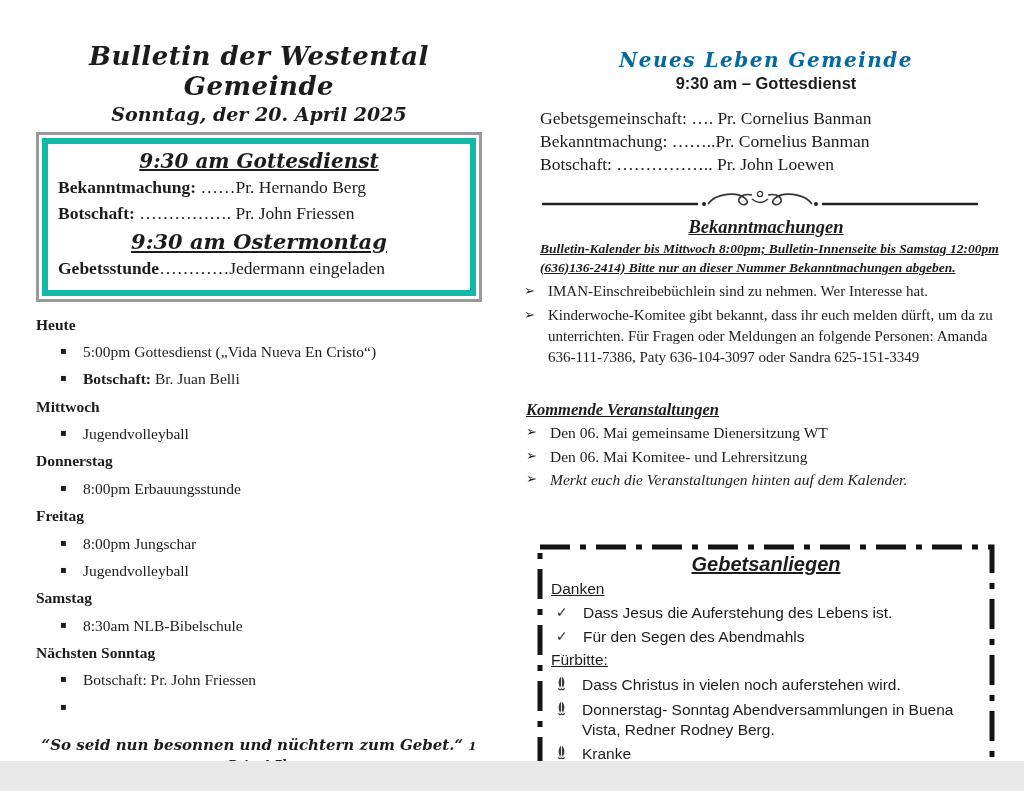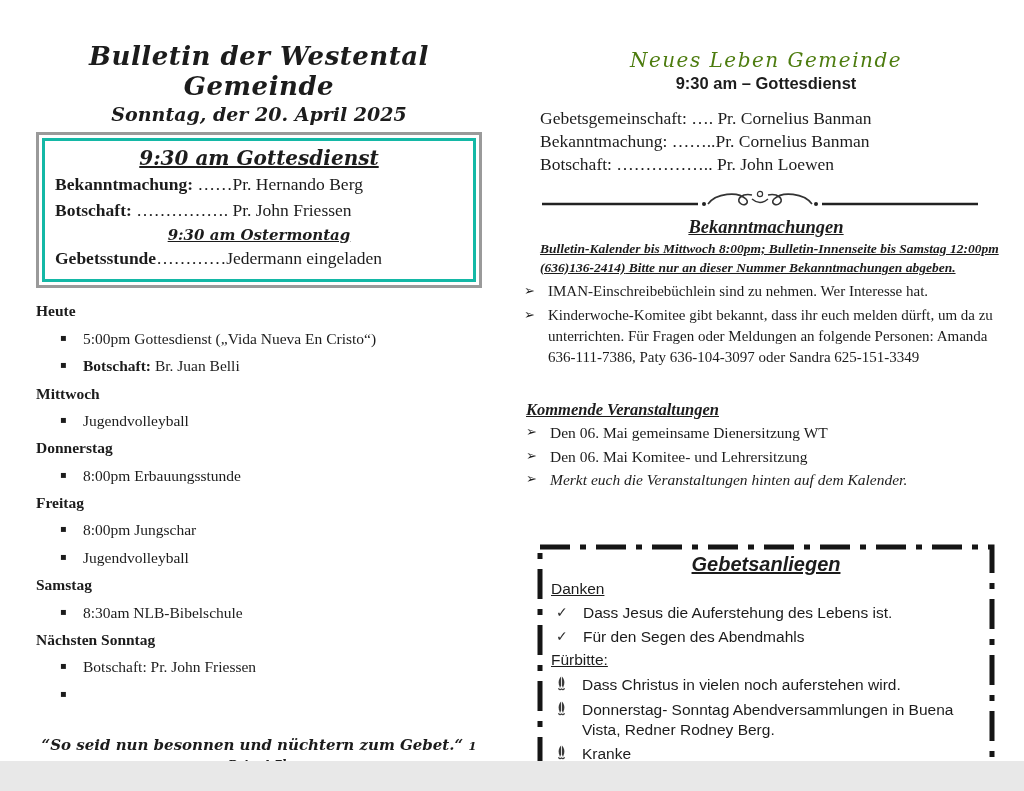--- a/index.html
+++ b/index.html
@@ -13,49 +13,49 @@
   .col-left { position:absolute; left:36px; top:42px; width:446px; }
   .main-title {
     font-family:"DejaVu Serif",serif; font-style:italic; font-weight:bold;
     font-size:26px; text-align:center; letter-spacing:0.5px; line-height:1.15;
   }
   .main-sub {
     font-family:"DejaVu Serif",serif; font-style:italic; font-weight:bold;
     font-size:19px; text-align:center; margin-top:1px;
   }
   .service-box { margin-top:7px; border:3px solid #9a9a9a; padding:3px; }
-  .service-box-inner { border:3px solid #14b8a6; padding:5px 10px 10px; }
+  .service-box-inner { border:6px solid #14b8a6; padding:5px 10px 10px; }
   .sb-h1 {
     text-align:center; font-family:"DejaVu Serif",serif; font-style:italic;
     font-weight:bold; font-size:20px; text-decoration:underline; line-height:1.2;
   }
   .sb-row { font-size:17.5px; margin-top:4px; line-height:1.25; }
   .sb-row .lbl { font-weight:bold; }
   .sb-h2 {
     text-align:center; font-family:"DejaVu Serif",serif; font-style:italic;
-    font-weight:bold; font-size:15px; text-decoration:underline; margin-top:4px; line-height:1.2;
+    font-weight:bold; font-size:21px; text-decoration:underline; margin-top:4px; line-height:1.2;
   }
 
   .schedule { margin-top:13px; font-size:15.5px; }
   .day-heading { font-weight:bold; margin-top:8px; line-height:1.25; }
   .sched-item { display:flex; margin:8px 0 0 24px; line-height:1.25; }
   .sq { width:23px; flex:none; font-family:"DejaVu Sans",sans-serif; font-size:10px; padding-top:3px; }
   .sched-text .pre { font-weight:bold; }
 
   .quote {
     position:absolute; left:36px; top:736px; width:446px; text-align:center;
     font-family:"DejaVu Serif",serif; font-style:italic; font-weight:bold; font-size:15px;
   }
   .quote .ref { font-size:11.5px; }
 
   
   .col-right { position:absolute; left:540px; top:48px; width:452px; }
   .nl-title {
-    text-align:center; color:#4d7c0f; font-family:"DejaVu Serif",serif;
-    font-style:italic; font-weight:normal; font-size:20px; letter-spacing:1.5px; line-height:1.2;
+    text-align:center; color:#0369a1; font-family:"DejaVu Serif",serif;
+    font-style:italic; font-weight:bold; font-size:20px; letter-spacing:1.5px; line-height:1.2;
   }
   .nl-sub {
     text-align:center; font-family:"Liberation Sans","DejaVu Sans",sans-serif;
     font-weight:bold; font-size:16.5px; margin-top:2px; line-height:1.2;
   }
   .nl-rows { font-size:17.5px; margin-top:13px; line-height:1.33; }
 
   .divider { margin-top:11px; height:28px; }
   .bek-title {
     text-align:center; font-weight:bold; font-style:italic; font-size:18.5px;

